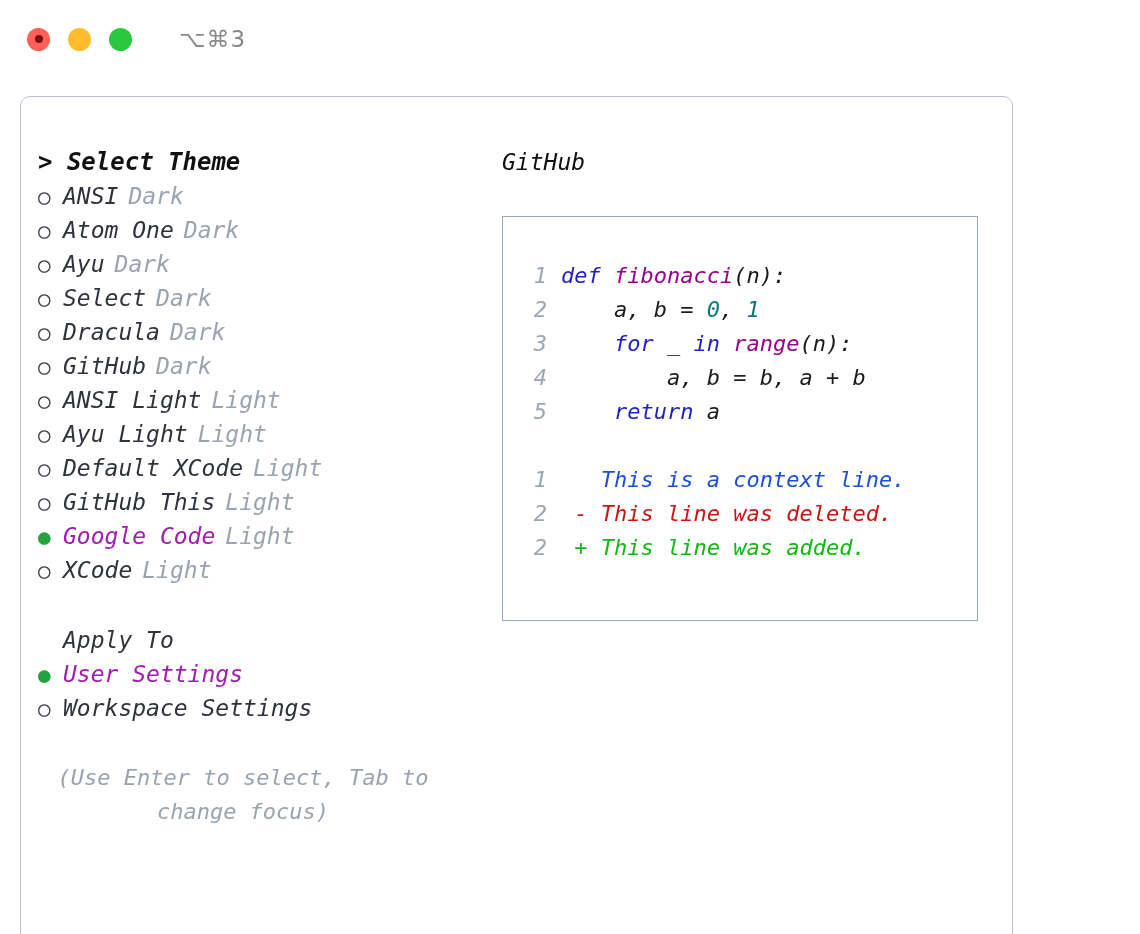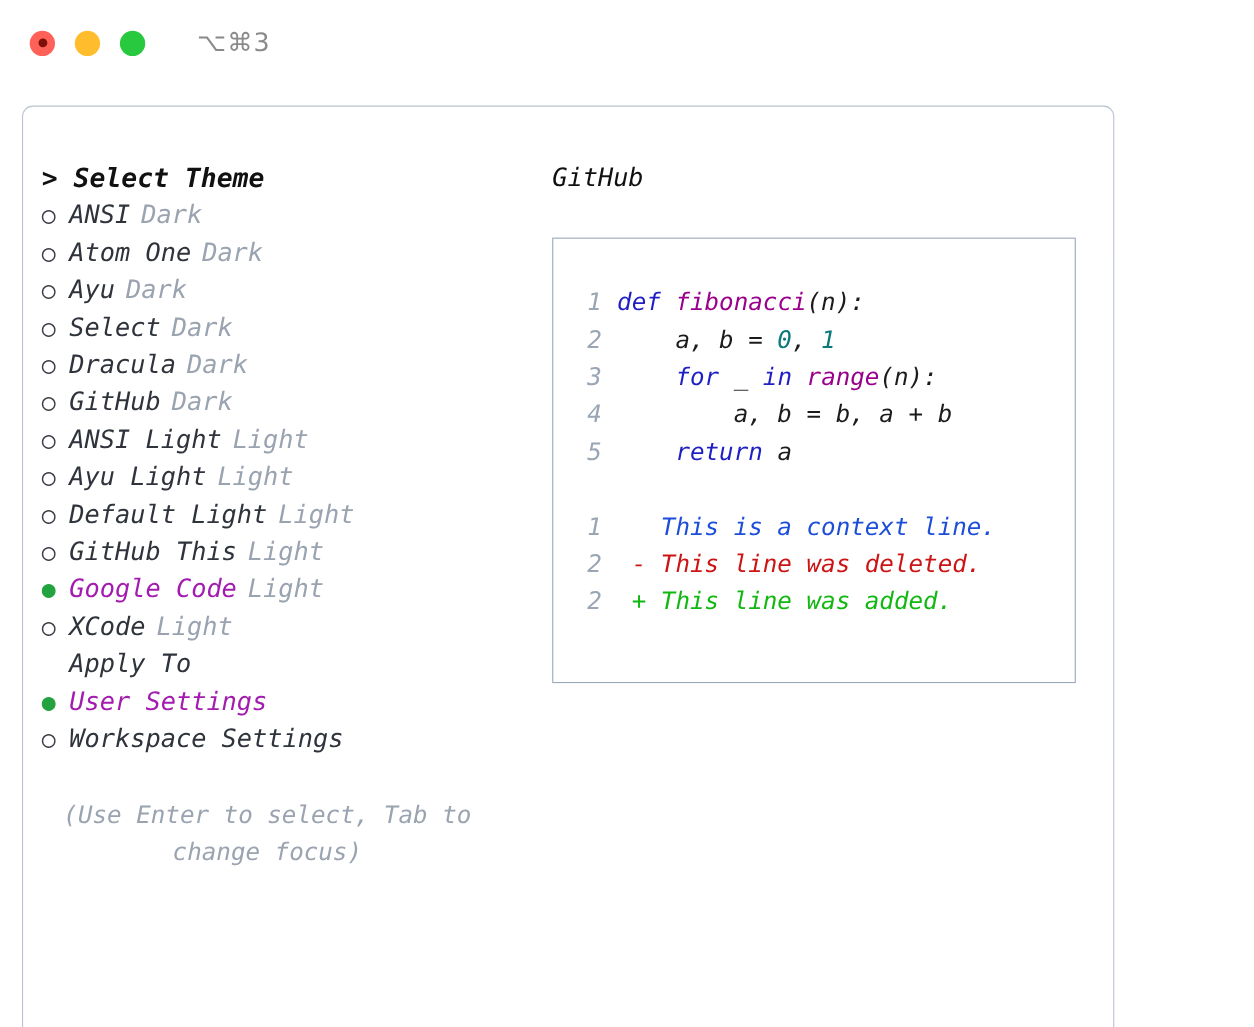--- a/index.html
+++ b/index.html
@@ -135,20 +135,21 @@
   }
   .opt-label.sel {
     color: #a21caf;
   }
   .opt-cat {
     color: #9aa3b0;
     margin-left: 10px;
   }
 
   .subsection {
+    margin-top: 36px;
   }
   .subsection-title {
     font-size: 23px;
     color: #2f333b;
     line-height: 34px;
     padding-left: 25px;
     white-space: pre;
   }
 
   .hint {
@@ -234,21 +235,21 @@
 
         <ul class="opt-list" id="theme-list">
             <li class="opt-row"><span class="opt-marker">○</span><span class="opt-label">ANSI</span><span class="opt-cat">Dark</span></li>
             <li class="opt-row"><span class="opt-marker">○</span><span class="opt-label">Atom One</span><span class="opt-cat">Dark</span></li>
             <li class="opt-row"><span class="opt-marker">○</span><span class="opt-label">Ayu</span><span class="opt-cat">Dark</span></li>
             <li class="opt-row"><span class="opt-marker">○</span><span class="opt-label">Select</span><span class="opt-cat">Dark</span></li>
             <li class="opt-row"><span class="opt-marker">○</span><span class="opt-label">Dracula</span><span class="opt-cat">Dark</span></li>
             <li class="opt-row"><span class="opt-marker">○</span><span class="opt-label">GitHub</span><span class="opt-cat">Dark</span></li>
             <li class="opt-row"><span class="opt-marker">○</span><span class="opt-label">ANSI Light</span><span class="opt-cat">Light</span></li>
             <li class="opt-row"><span class="opt-marker">○</span><span class="opt-label">Ayu Light</span><span class="opt-cat">Light</span></li>
-            <li class="opt-row"><span class="opt-marker">○</span><span class="opt-label">Default Light</span><span class="opt-cat">Light</span></li>
+            <li class="opt-row"><span class="opt-marker">○</span><span class="opt-label">Default XCode</span><span class="opt-cat">Light</span></li>
             <li class="opt-row"><span class="opt-marker">○</span><span class="opt-label">GitHub This</span><span class="opt-cat">Light</span></li>
             <li class="opt-row"><span class="opt-marker sel">●</span><span class="opt-label sel">Google Code</span><span class="opt-cat">Light</span></li>
             <li class="opt-row"><span class="opt-marker">○</span><span class="opt-label">XCode</span><span class="opt-cat">Light</span></li>
           </ul>
 
         <div class="subsection">
           <div class="subsection-title">Apply To</div>
           <ul class="opt-list" id="apply-list">
               <li class="opt-row"><span class="opt-marker sel">●</span><span class="opt-label sel">User Settings</span></li>
               <li class="opt-row"><span class="opt-marker">○</span><span class="opt-label">Workspace Settings</span></li>

